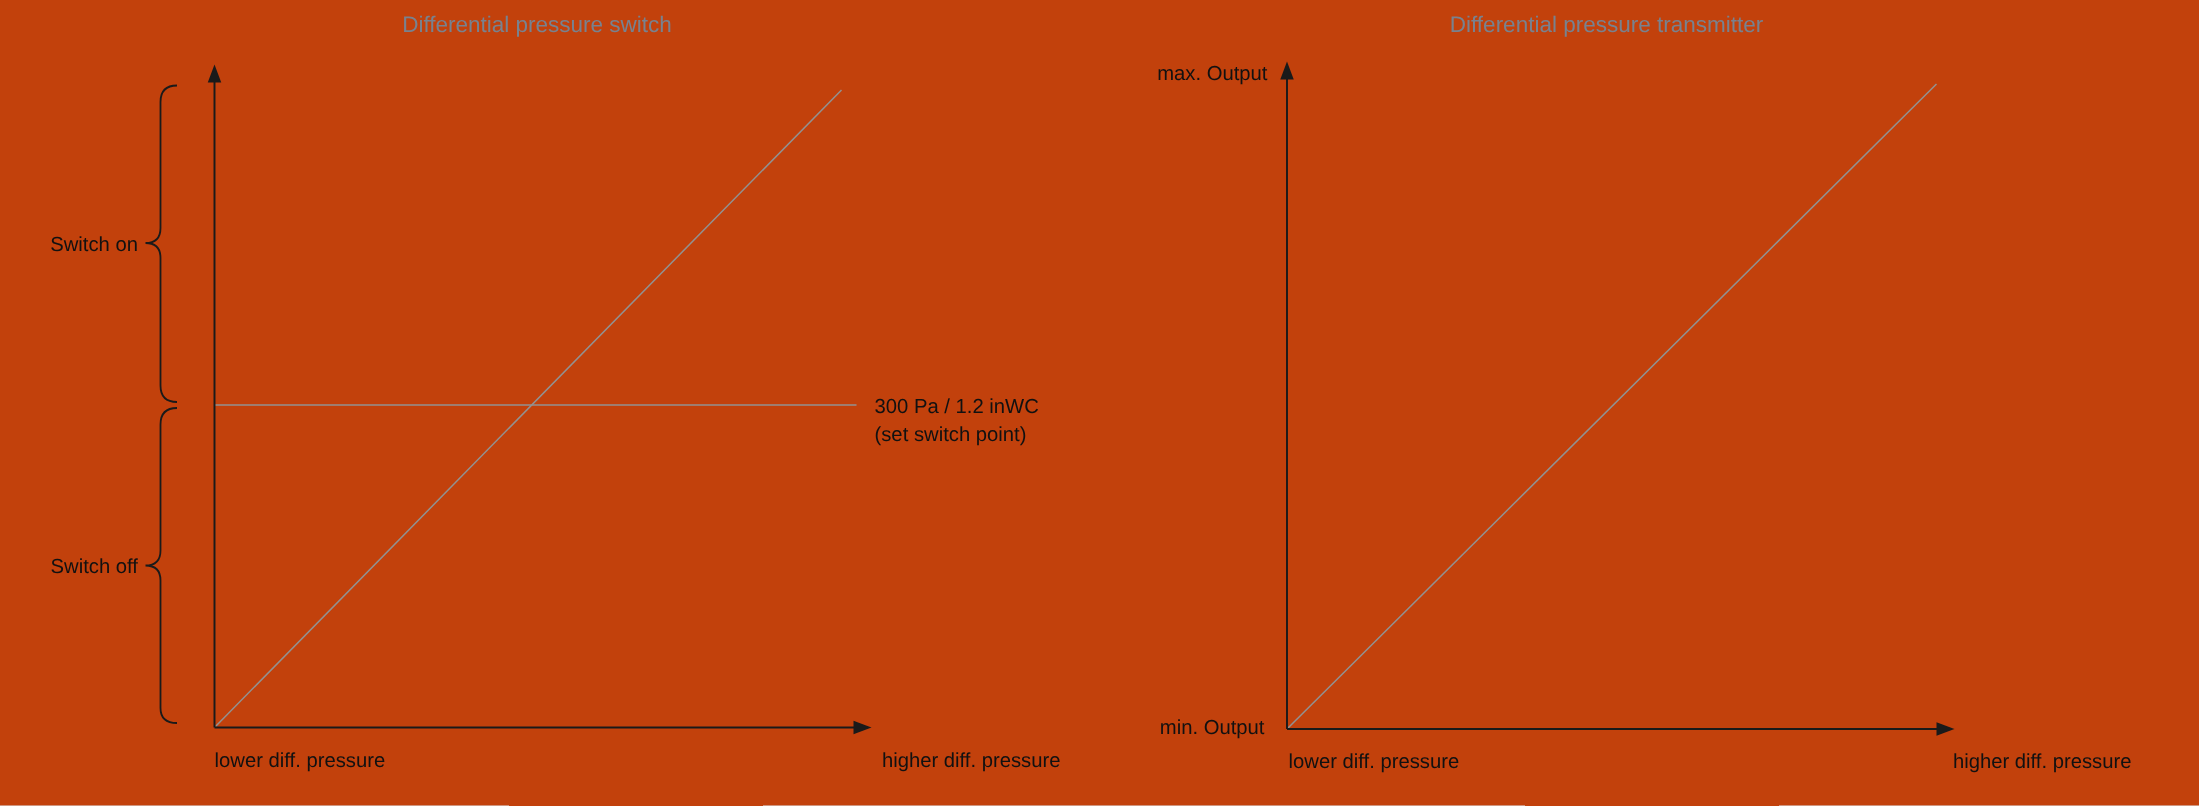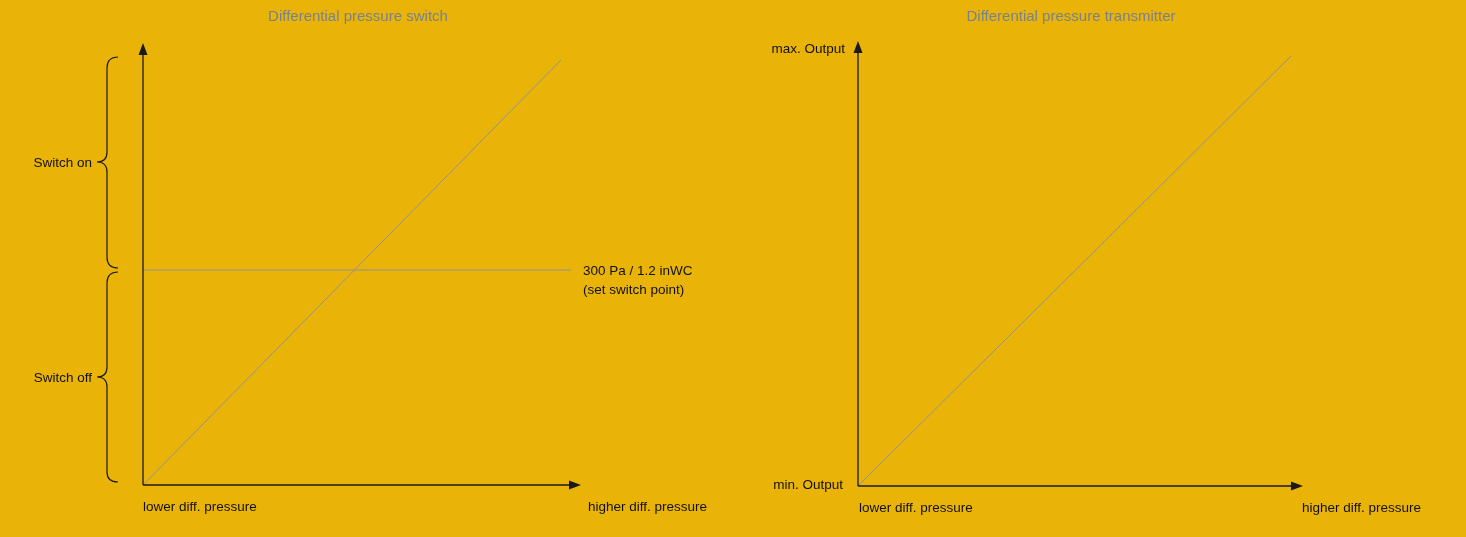--- a/index.html
+++ b/index.html
@@ -5,21 +5,21 @@
   html, body {
     margin: 0;
     padding: 0;
     background: #dcdcdc;
     font-family: "Liberation Sans", sans-serif;
   }
   .canvas {
     position: relative;
     width: 1466px;
     height: 537px;
-    background: #eab308;
+    background: #c2410c;
     overflow: hidden;
   }
   svg { display: block; }
   text {
     font-family: "Liberation Sans", sans-serif;
     fill: #111111;
     font-size: 13.5px;
   }
   text.title {
     font-size: 15px;

